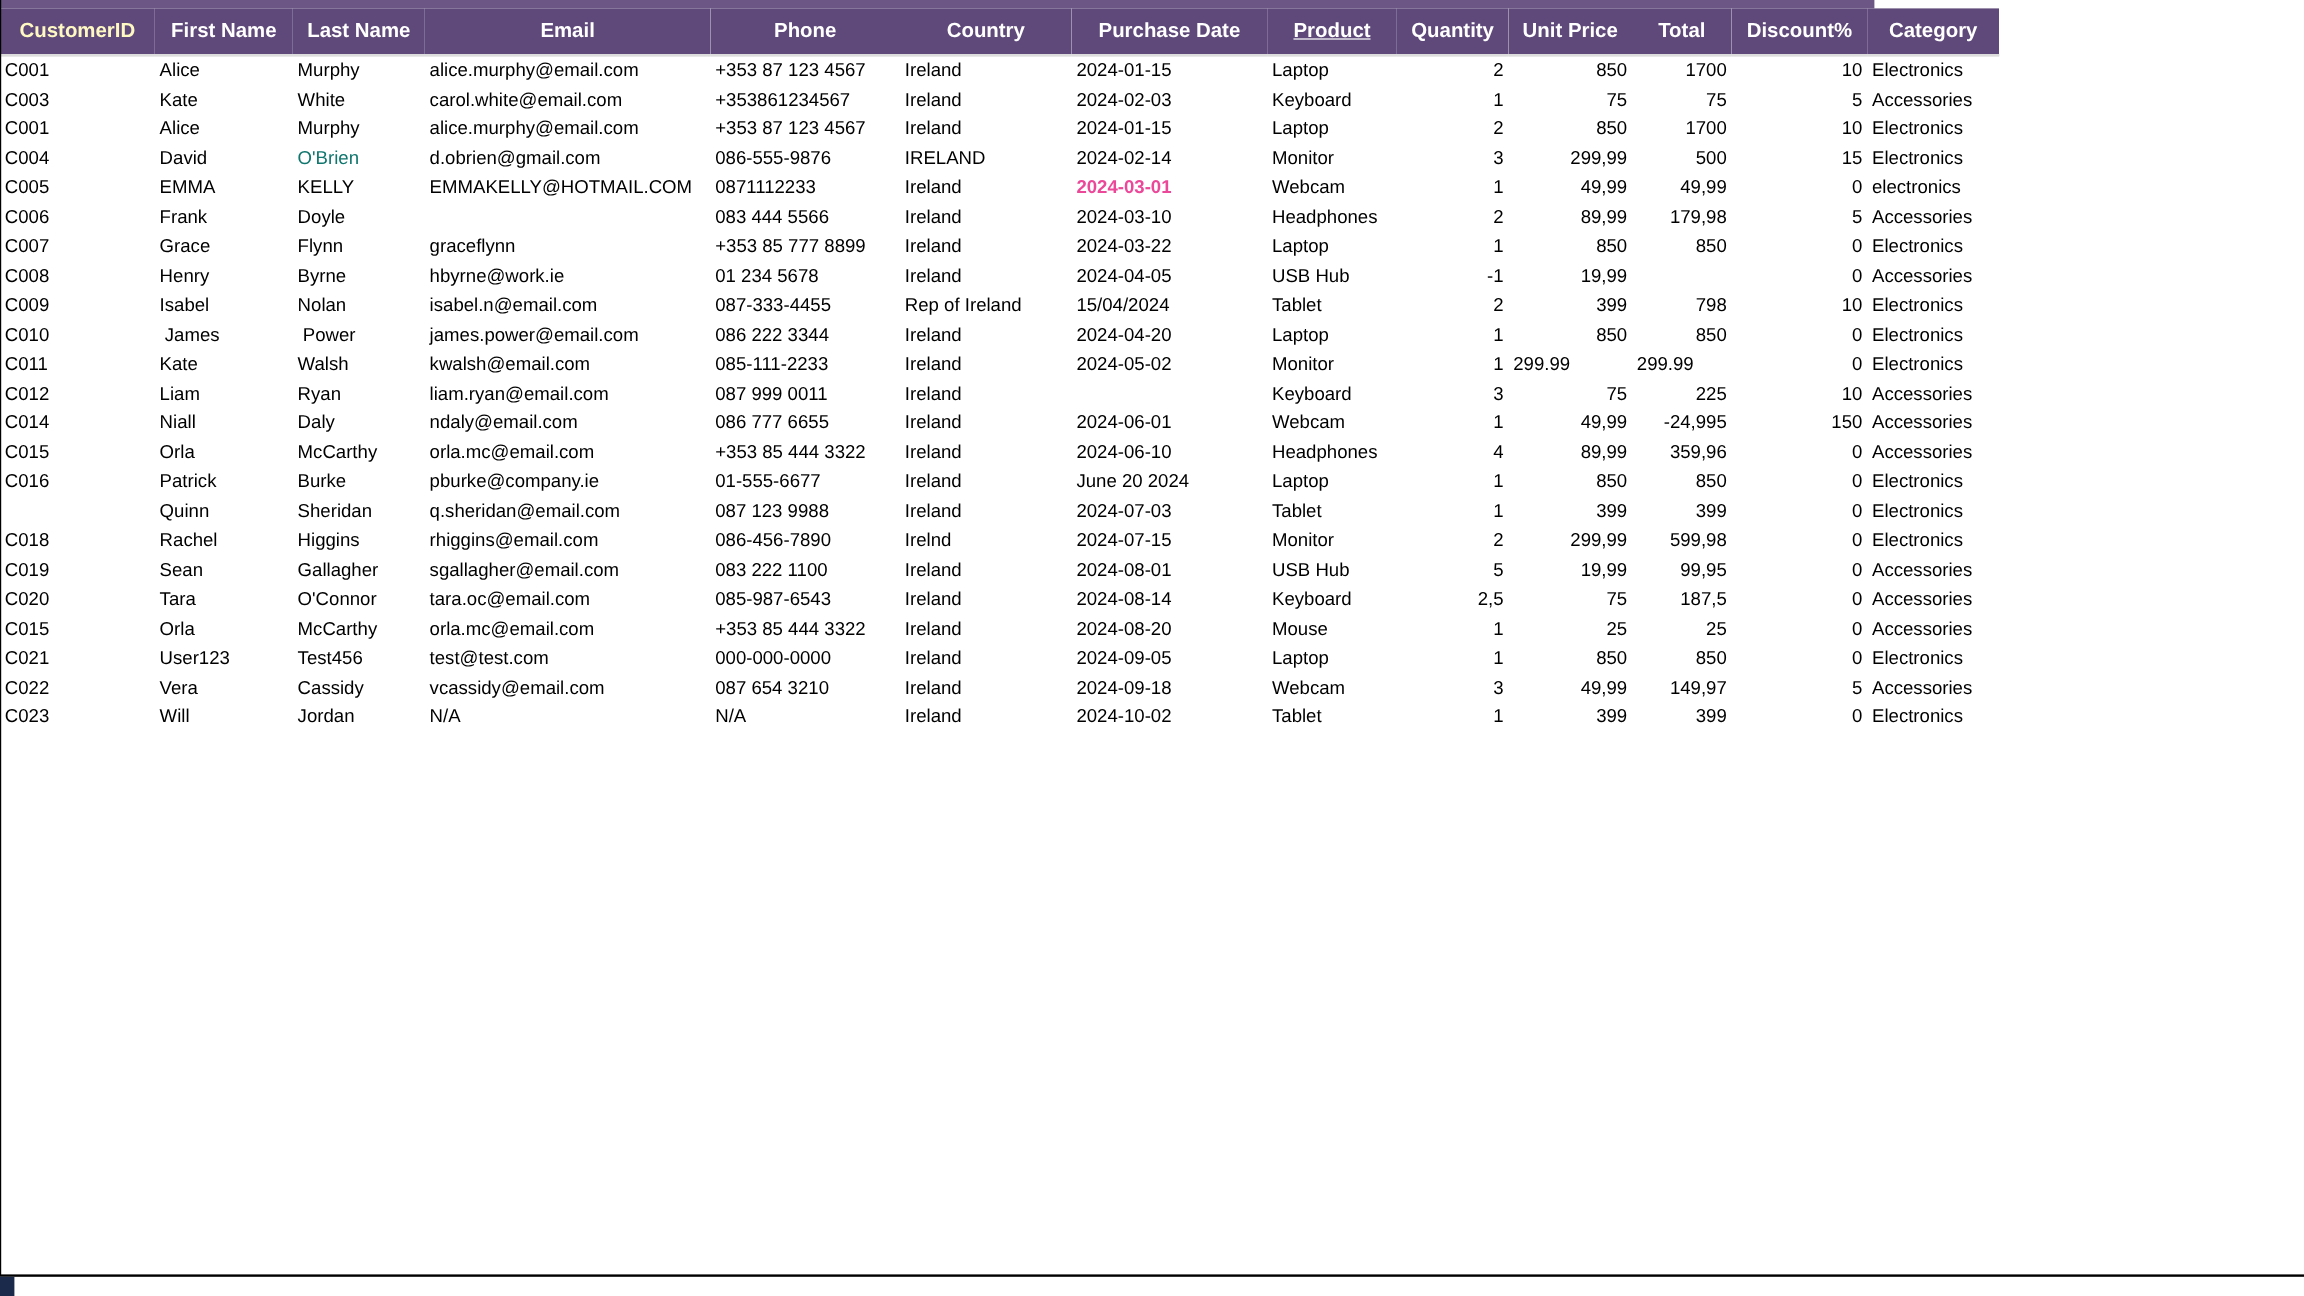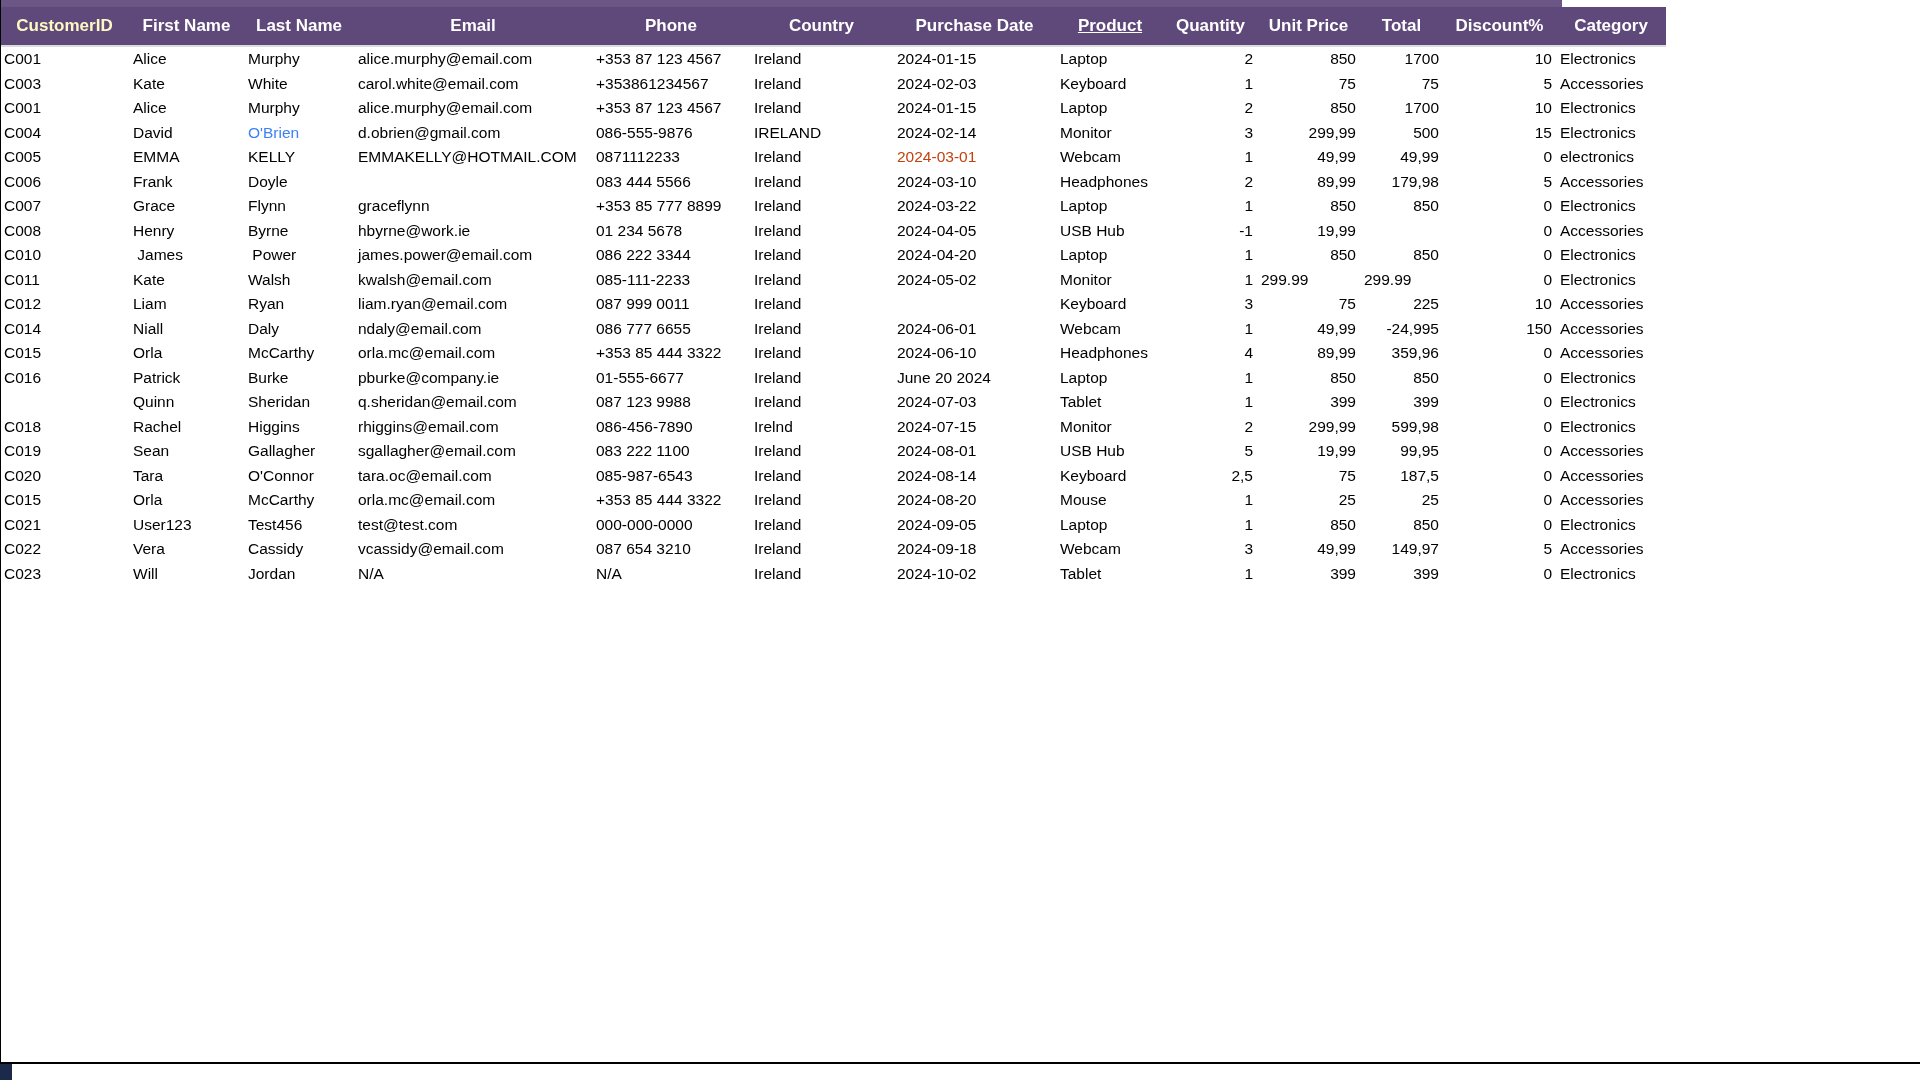--- a/index.html
+++ b/index.html
@@ -109,40 +109,40 @@
           <td class="al-left" style="color: rgb(0, 0, 0);">Laptop</td>
           <td class="al-right" style="color: rgb(0, 0, 0);">2</td>
           <td class="al-right" style="color: rgb(0, 0, 0);">850</td>
           <td class="al-right" style="color: rgb(0, 0, 0);">1700</td>
           <td class="al-right" style="color: rgb(0, 0, 0);">10</td>
           <td class="al-left" style="color: rgb(0, 0, 0);">Electronics</td>
         </tr>
         <tr>
           <td class="al-left" style="color: rgb(0, 0, 0);">C004</td>
           <td class="al-left" style="color: rgb(0, 0, 0);">David</td>
-          <td class="al-left" style="color: #3b82f6; margin-left: 40px;">O'Brien</td>
+          <td class="al-left" style="color: #0f766e; margin-left: 40px;">O'Brien</td>
           <td class="al-left" style="color: rgb(0, 0, 0);">d.obrien@gmail.com</td>
           <td class="al-left" style="color: rgb(0, 0, 0);">086-555-9876</td>
           <td class="al-left" style="color: rgb(0, 0, 0);">IRELAND</td>
           <td class="al-left" style="color: rgb(0, 0, 0);">2024-02-14</td>
           <td class="al-left" style="color: rgb(0, 0, 0);">Monitor</td>
           <td class="al-right" style="color: rgb(0, 0, 0);">3</td>
           <td class="al-right" style="color: rgb(0, 0, 0);">299,99</td>
           <td class="al-right" style="color: rgb(0, 0, 0);">500</td>
           <td class="al-right" style="color: rgb(0, 0, 0);">15</td>
           <td class="al-left" style="color: rgb(0, 0, 0);">Electronics</td>
         </tr>
         <tr>
           <td class="al-left" style="color: rgb(0, 0, 0);">C005</td>
           <td class="al-left" style="color: rgb(0, 0, 0);">EMMA</td>
           <td class="al-left" style="color: rgb(0, 0, 0);">KELLY</td>
           <td class="al-left" style="color: rgb(0, 0, 0);">EMMAKELLY@HOTMAIL.COM</td>
           <td class="al-left" style="color: rgb(0, 0, 0);">0871112233</td>
           <td class="al-left" style="color: rgb(0, 0, 0);">Ireland</td>
-          <td class="al-left" style="color: #c2410c;">2024-03-01</td>
+          <td class="al-left" style="color: #ec4899; font-weight: bold;">2024-03-01</td>
           <td class="al-left" style="color: rgb(0, 0, 0);">Webcam</td>
           <td class="al-right" style="color: rgb(0, 0, 0);">1</td>
           <td class="al-right" style="color: rgb(0, 0, 0);">49,99</td>
           <td class="al-right" style="color: rgb(0, 0, 0);">49,99</td>
           <td class="al-right" style="color: rgb(0, 0, 0);">0</td>
           <td class="al-left" style="color: rgb(0, 0, 0);">electronics</td>
         </tr>
         <tr>
           <td class="al-left" style="color: rgb(0, 0, 0);">C006</td>
           <td class="al-left" style="color: rgb(0, 0, 0);">Frank</td>
@@ -180,20 +180,35 @@
           <td class="al-left" style="color: rgb(0, 0, 0);">hbyrne@work.ie</td>
           <td class="al-left" style="color: rgb(0, 0, 0);">01 234 5678</td>
           <td class="al-left" style="color: rgb(0, 0, 0);">Ireland</td>
           <td class="al-left" style="color: rgb(0, 0, 0);">2024-04-05</td>
           <td class="al-left" style="color: rgb(0, 0, 0);">USB Hub</td>
           <td class="al-right" style="color: rgb(0, 0, 0);">-1</td>
           <td class="al-right" style="color: rgb(0, 0, 0);">19,99</td>
           <td class="al-right" style="color: rgb(0, 0, 0);"></td>
           <td class="al-right" style="color: rgb(0, 0, 0);">0</td>
           <td class="al-left" style="color: rgb(0, 0, 0);">Accessories</td>
+        </tr>
+        <tr>
+          <td class="al-left" style="color: rgb(0, 0, 0);">C009</td>
+          <td class="al-left" style="color: rgb(0, 0, 0);">Isabel</td>
+          <td class="al-left" style="color: rgb(0, 0, 0);">Nolan</td>
+          <td class="al-left" style="color: rgb(0, 0, 0);">isabel.n@email.com</td>
+          <td class="al-left" style="color: rgb(0, 0, 0);">087-333-4455</td>
+          <td class="al-left" style="color: rgb(0, 0, 0);">Rep of Ireland</td>
+          <td class="al-left" style="color: rgb(0, 0, 0);">15/04/2024</td>
+          <td class="al-left" style="color: rgb(0, 0, 0);">Tablet</td>
+          <td class="al-right" style="color: rgb(0, 0, 0);">2</td>
+          <td class="al-right" style="color: rgb(0, 0, 0);">399</td>
+          <td class="al-right" style="color: rgb(0, 0, 0);">798</td>
+          <td class="al-right" style="color: rgb(0, 0, 0);">10</td>
+          <td class="al-left" style="color: rgb(0, 0, 0);">Electronics</td>
         </tr>
         <tr>
           <td class="al-left" style="color: rgb(0, 0, 0);">C010</td>
           <td class="al-left" style="color: rgb(0, 0, 0);"> James</td>
           <td class="al-left" style="color: rgb(0, 0, 0);"> Power</td>
           <td class="al-left" style="color: rgb(0, 0, 0);">james.power@email.com</td>
           <td class="al-left" style="color: rgb(0, 0, 0);">086 222 3344</td>
           <td class="al-left" style="color: rgb(0, 0, 0);">Ireland</td>
           <td class="al-left" style="color: rgb(0, 0, 0);">2024-04-20</td>
           <td class="al-left" style="color: rgb(0, 0, 0);">Laptop</td>

